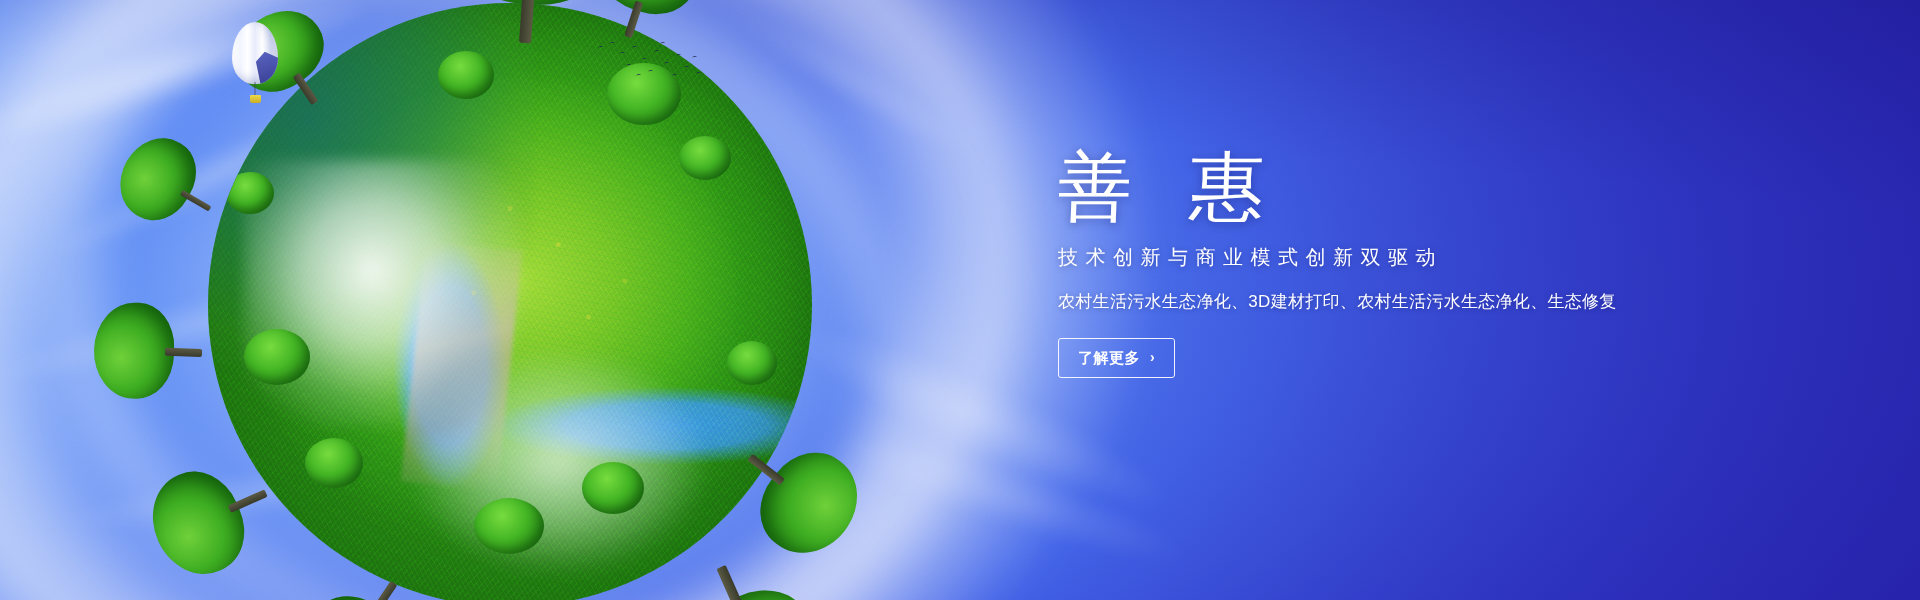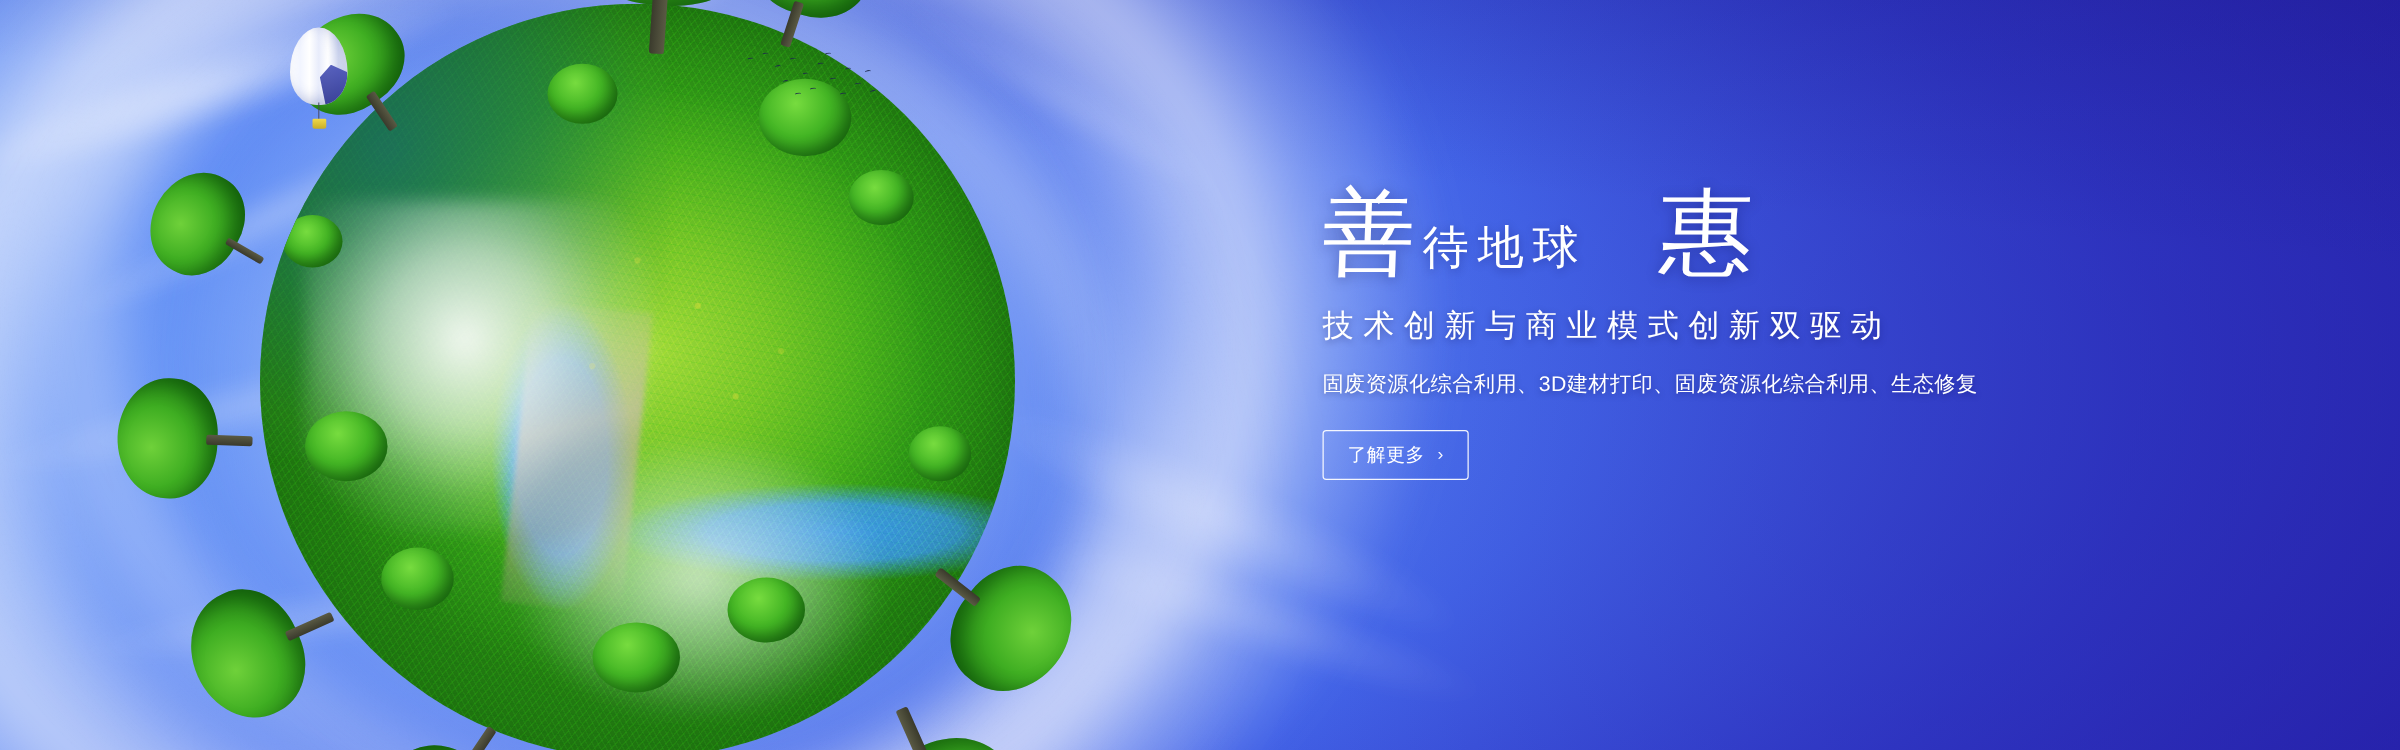--- a/index.html
+++ b/index.html
@@ -253,21 +253,21 @@
     line-height:1;
     padding-bottom:4px;
     margin-left:6px;
     text-shadow:0 2px 8px rgba(10,10,70,.3);
   }
   .hl-gap{width:58px;}
 
   .subtitle{
     margin-top:24px;
     color:#ffffff;
-    font-size:25px;
+    font-size:20px;
     letter-spacing:7.5px;
     white-space:nowrap;
     text-shadow:0 1px 6px rgba(10,10,70,.35);
   }
   .desc{
     margin-top:19px;
     color:#ffffff;
     font-size:17px;
     letter-spacing:.3px;
     white-space:nowrap;
@@ -283,20 +283,21 @@
     height:40px;
     border:1px solid rgba(255,255,255,.92);
     border-radius:3px;
     background:transparent;
     color:#ffffff;
     font-size:15px;
     letter-spacing:.5px;
     cursor:pointer;
     text-decoration:none;
     white-space:nowrap;
+    font-weight:bold;
   }
   .cta .chev{
     font-size:14px;
     line-height:1;
     opacity:.95;
     transform:translateY(-1px);
   }
 </style>
 </head>
 <body>
@@ -405,30 +406,29 @@
       <b style="left:40px;top:34px;"></b>
     <b style="left:96px;top:16px;"></b> 
       <b style="left:100px;top:32px;"></b>
   </div>
 
   <div class="copy">
 
     <div class="headline">
       <span class="hl-group">
         <span class="hl-big">善</span>
-        <span class="hl-small">待地球</span>
       </span>
       <span class="hl-gap"></span>
       <span class="hl-group">
         <span class="hl-big">惠</span>
       </span>
     </div>
 
     <div class="subtitle">技术创新与商业模式创新双驱动</div>
-    <div class="desc">固废资源化综合利用、3D建材打印、固废资源化综合利用、生态修复</div>
+    <div class="desc">农村生活污水生态净化、3D建材打印、农村生活污水生态净化、生态修复</div>
 
     <a class="cta" href="#">
       <span>了解更多</span>
       <span class="chev">›</span>
     </a>
 
   </div>
 </div>
 
 </body></html>

